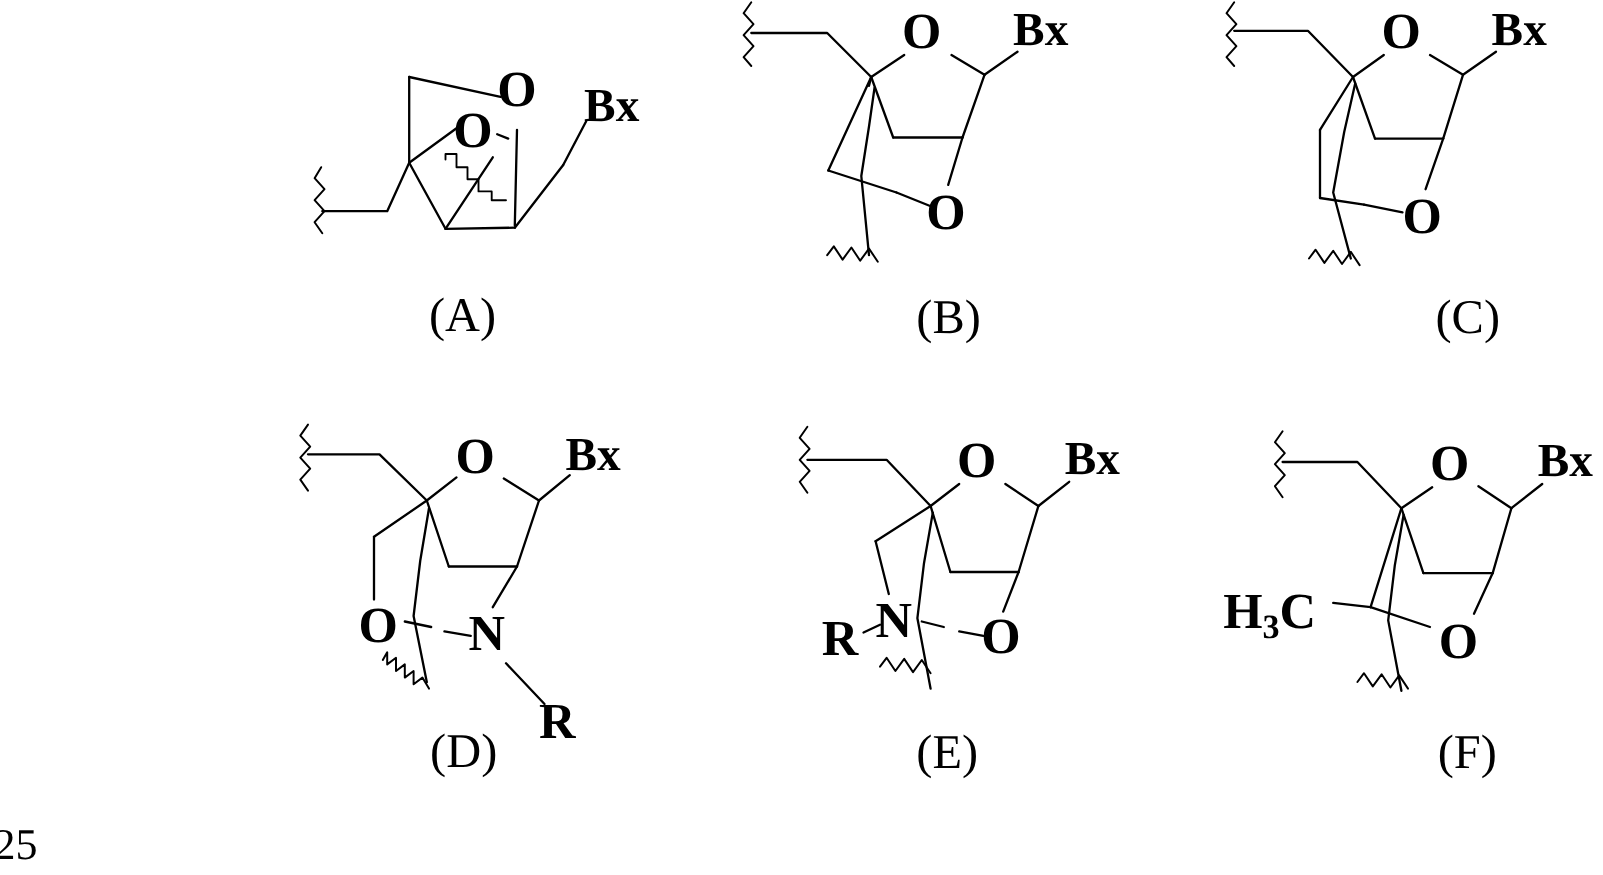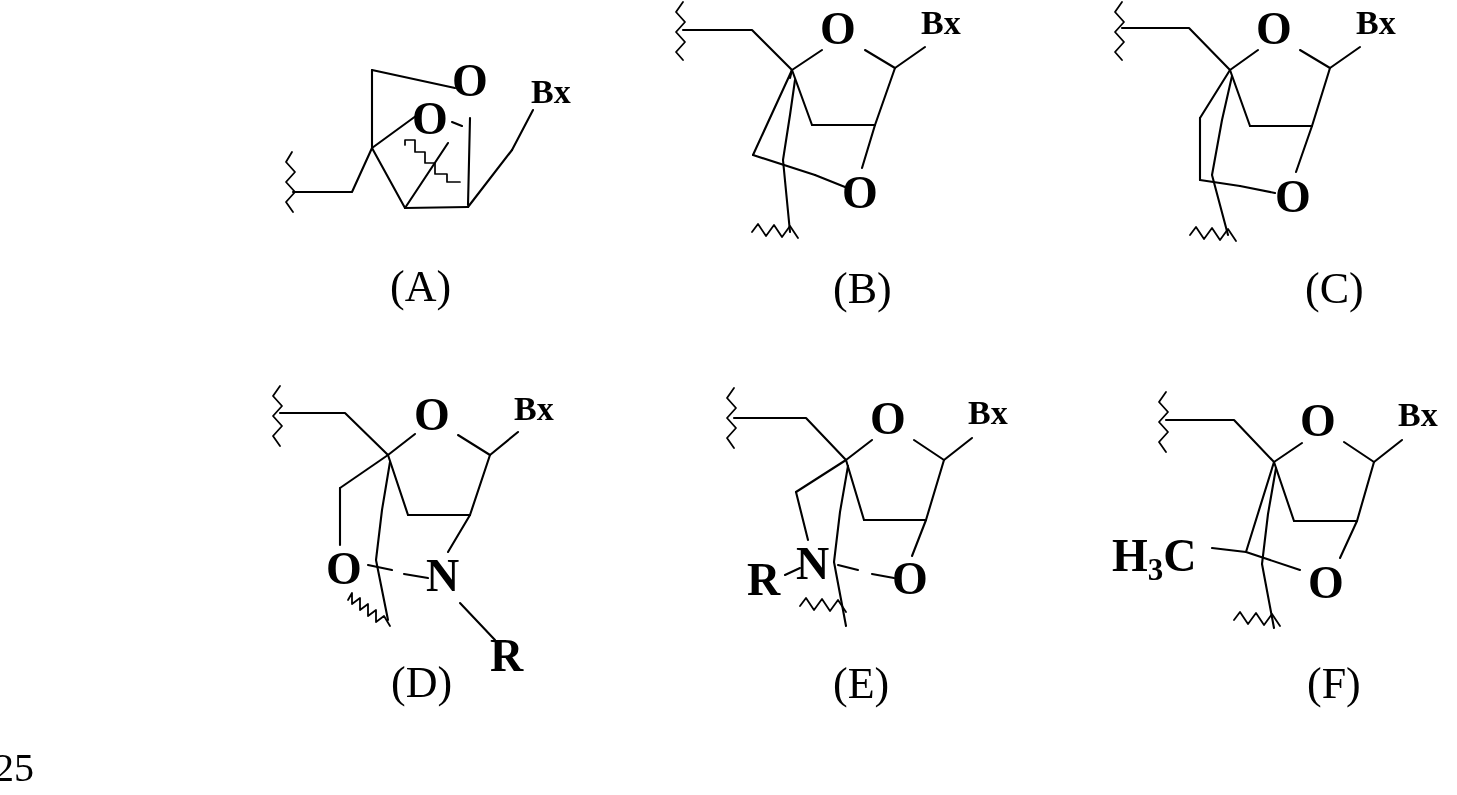--- a/index.html
+++ b/index.html
@@ -34,21 +34,21 @@
     font-family: "Liberation Serif", "DejaVu Serif", serif;
     font-size: 46px;
     line-height: 1;
     font-weight: 700;
     color: #000;
     white-space: nowrap;
     user-select: none;
   }
   .atom.bxlabel {
     font-weight: 700;
-    font-size: 34px;
+    font-size: 43px;
   }
   .atom .sub {
     font-size: 31px;
     vertical-align: -0.28em;
     font-weight: 700;
   }
   .panel-label {
     position: absolute;
     font-family: "Liberation Serif", "DejaVu Serif", serif;
     font-size: 44px;

